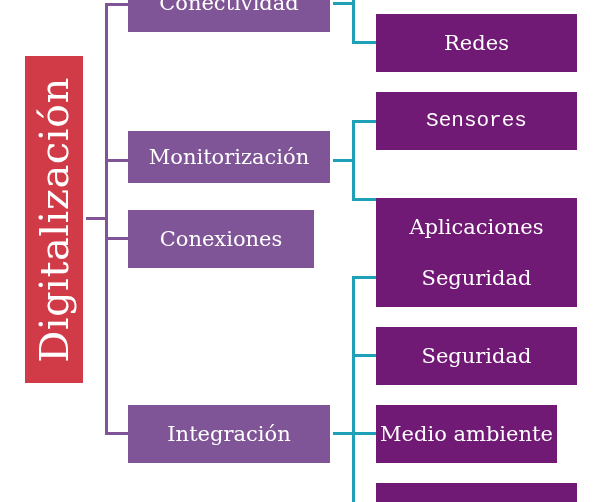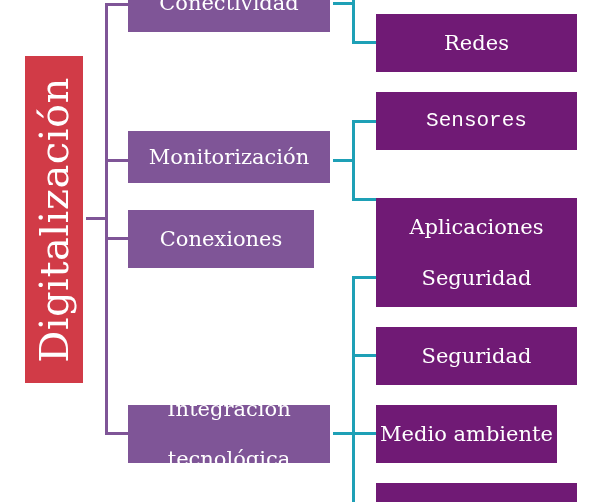--- a/index.html
+++ b/index.html
@@ -33,21 +33,20 @@
   <span>Conectividad</span>
 </div>
 <div class="box l1" style="left:128px; top:131px; width:202px; height:52px;">
   <span>Monitorización</span>
 </div>
 <div class="box l1" style="left:128px; top:210px; width:186px; height:58px;">
   <span>Conexiones</span>
 </div>
 <div class="box l1" style="left:128px; top:405px; width:202px; height:58px; flex-direction:column;gap:25px;">
   <span>Integración</span>
-  <span>tecnológica</span>
 </div>
 
 <div class="line tl" style="left:333px; top:2px; width:21px; height:3px;"></div>
 <div class="line tl" style="left:352px; top:-5px; width:3px; height:49px;"></div>
 <div class="line tl" style="left:352px; top:41px; width:24px; height:3px;"></div>
 
 <div class="line tl" style="left:333px; top:159px; width:21px; height:3px;"></div>
 <div class="line tl" style="left:352px; top:120px; width:3px; height:80px;"></div>
 <div class="line tl" style="left:352px; top:120px; width:24px; height:3px;"></div>
 <div class="line tl" style="left:352px; top:198px; width:24px; height:3px;"></div>

